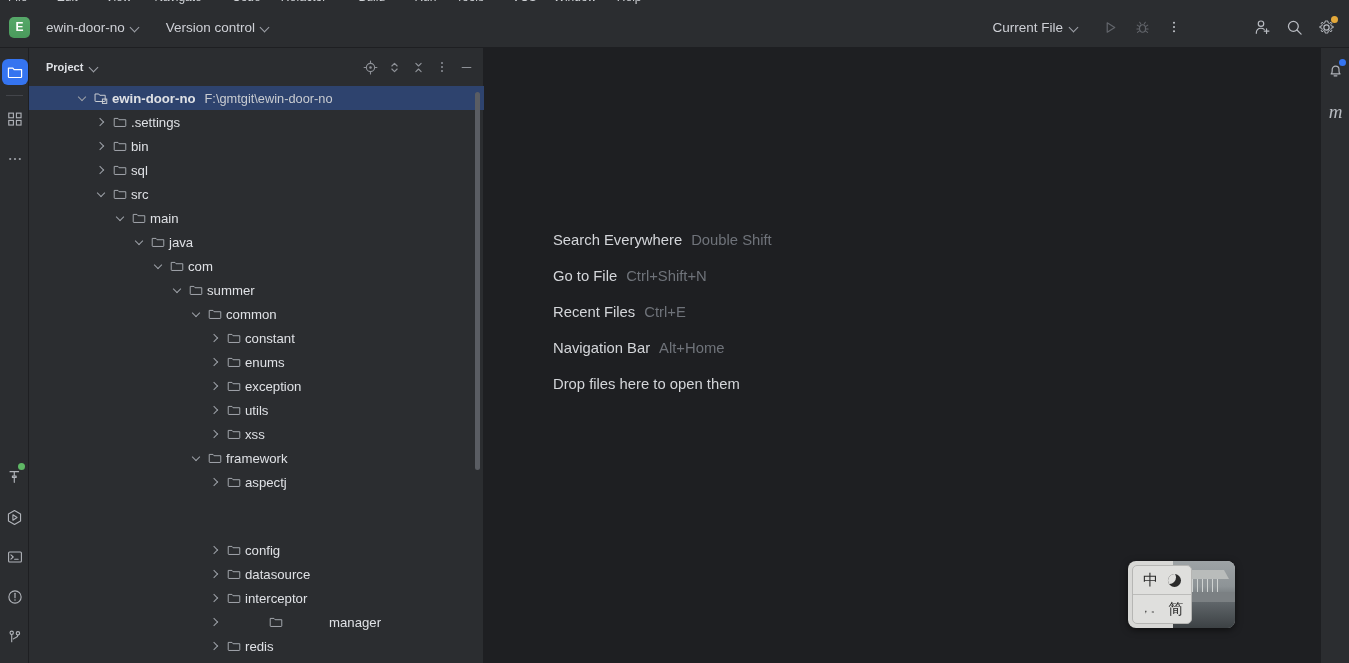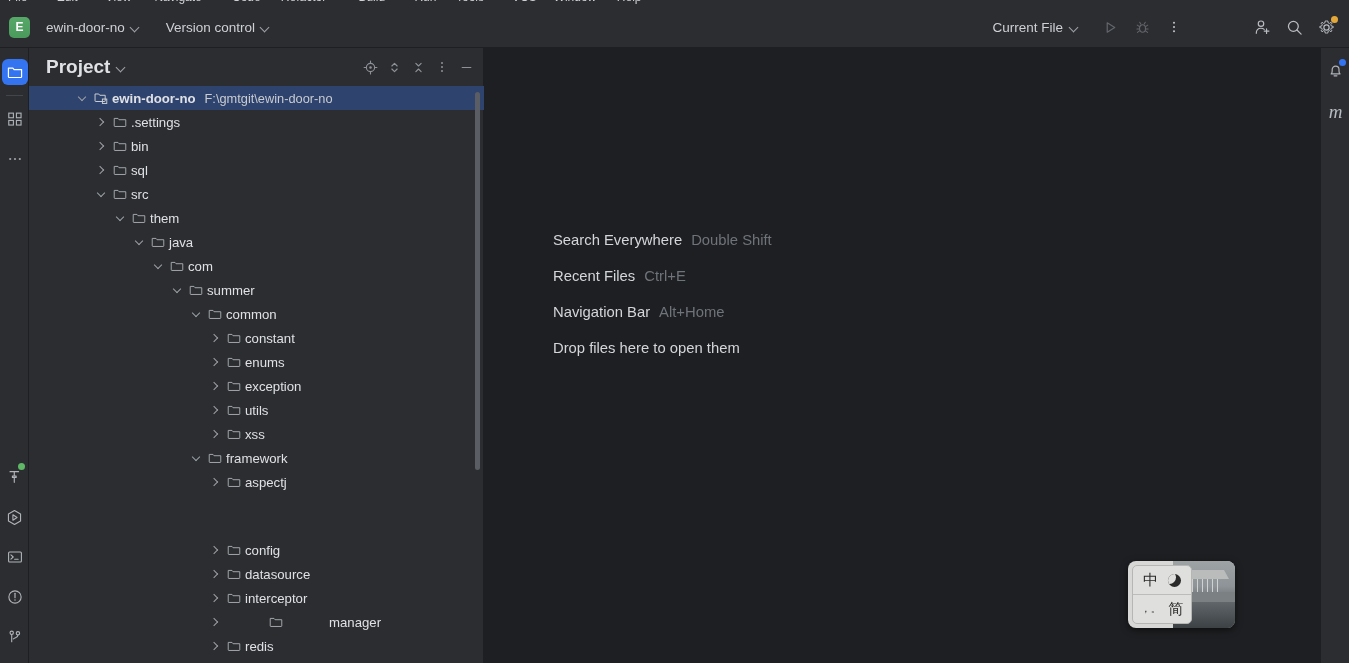--- a/index.html
+++ b/index.html
@@ -109,21 +109,21 @@
 
   
   .projwin {
     position: absolute; top: 48px; left: 29px; width: 455px; height: 615px;
     background: #2b2d30; border-right: 1px solid #1e1f22;
   }
   .pw-header {
     height: 38px; display: flex; align-items: center; padding: 0 5px 0 12px;
   }
   .pw-title {
-    font-size: 19px; font-weight: bold; color: #dfe1e5;
+    font-size: 11px; font-weight: bold; color: #dfe1e5;
     display: flex; align-items: center; gap: 7px;
     padding: 3px 5px; border-radius: 4px;
   }
   .pw-actions { margin-left: auto; display: flex; align-items: center; gap: 0; }
   .pw-act {
     width: 24px; height: 24px; border-radius: 4px;
     display: flex; align-items: center; justify-content: center;
   }
 
   
@@ -496,21 +496,21 @@
         </div>
         <div class="row" style="padding-left: 82px;">
           <span class="twisty open">
             <i></i>
           </span>
           <span class="fico">
             <svg width="14" height="14" viewBox="0 0 16 16">
               <path d="M1.4 3.9 h4.3 l1.2 1.5 h7.7 v7 a0.7 0.7 0 0 1 -0.7 0.7 h-11.8 a0.7 0.7 0 0 1 -0.7 -0.7 z" fill="none" stroke="#a7abb1" stroke-width="1.1" stroke-linejoin="round"></path>
             </svg>
           </span>
-          <span class="rlabel">them</span>
+          <span class="rlabel">main</span>
         </div>
         <div class="row" style="padding-left: 101px;">
           <span class="twisty open">
             <i></i>
           </span>
           <span class="fico">
             <svg width="14" height="14" viewBox="0 0 16 16">
               <path d="M1.4 3.9 h4.3 l1.2 1.5 h7.7 v7 a0.7 0.7 0 0 1 -0.7 0.7 h-11.8 a0.7 0.7 0 0 1 -0.7 -0.7 z" fill="none" stroke="#a7abb1" stroke-width="1.1" stroke-linejoin="round"></path>
             </svg>
           </span>
@@ -695,20 +695,24 @@
       </div>
   </div>
 
   <div class="vscroll"></div>
 
   <div class="editor">
     <div class="hints" id="hints">
         <div class="hint">
           <span class="h-name">Search Everywhere</span>
           <span class="h-key">Double Shift</span>
+        </div>
+        <div class="hint">
+          <span class="h-name">Go to File</span>
+          <span class="h-key">Ctrl+Shift+N</span>
         </div>
         <div class="hint">
           <span class="h-name">Recent Files</span>
           <span class="h-key">Ctrl+E</span>
         </div>
         <div class="hint">
           <span class="h-name">Navigation Bar</span>
           <span class="h-key">Alt+Home</span>
         </div>
         <div class="hint">

